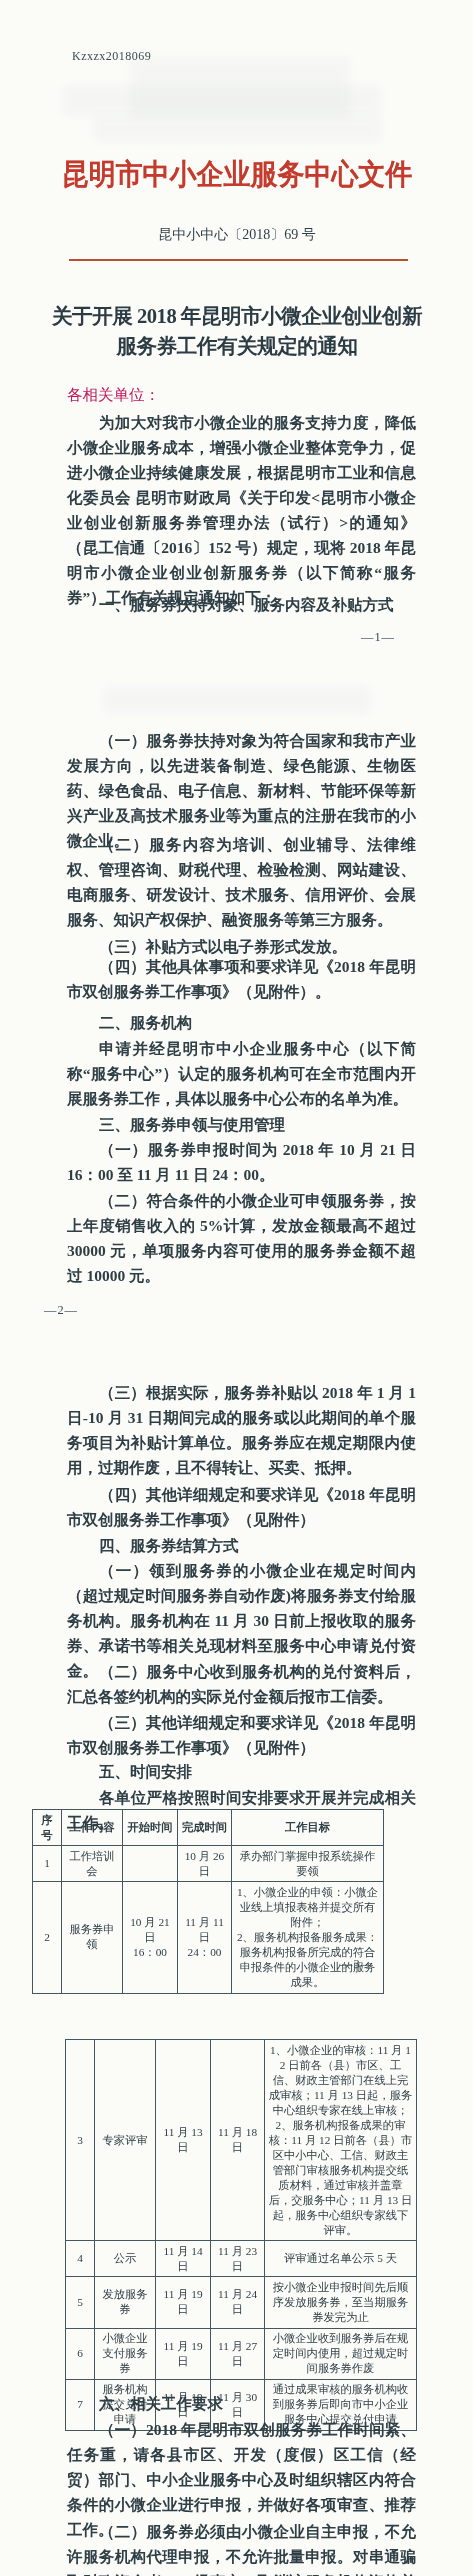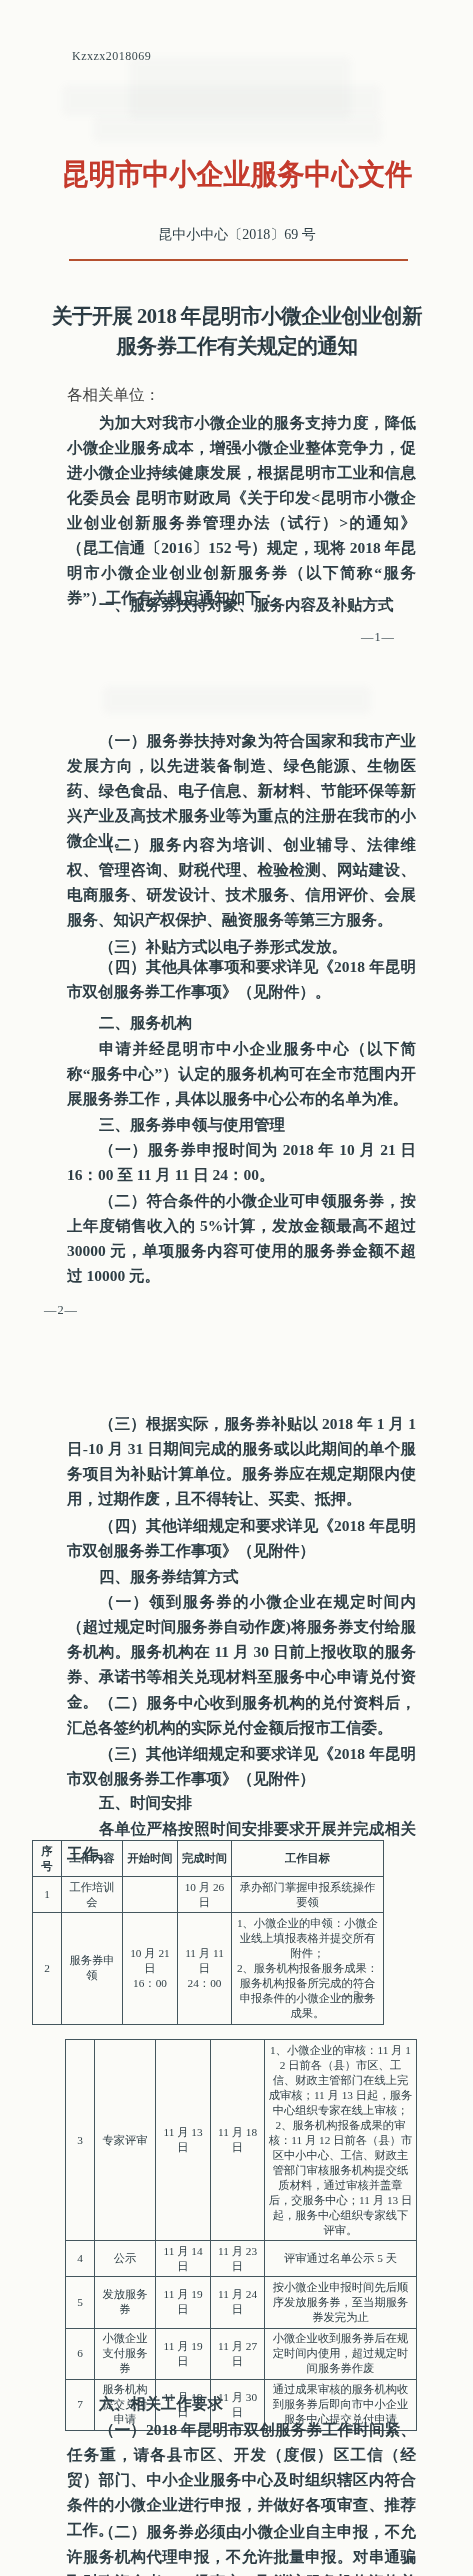--- a/index.html
+++ b/index.html
@@ -19,21 +19,21 @@
     position:absolute;left:0;top:155px;width:474px;text-align:center;
     font-size:29px;font-weight:bold;color:#c43a2c;letter-spacing:0px;
     transform:scaleX(.93);transform-origin:50% 50%;
     text-shadow:0 0 0.5px rgba(196,58,44,.45);
     white-space:nowrap;
   }
   .doc-number{position:absolute;left:0;top:226px;width:474px;text-align:center;font-size:14px;color:#2e3e45;}
   .red-rule{position:absolute;left:69px;top:259px;width:339px;height:1.5px;background:#b5502f;}
   .main-title{position:absolute;left:0;top:301px;width:474px;text-align:center;
     font-size:20.6px;line-height:30px;font-weight:bold;letter-spacing:-0.5px;color:#2c3c44;}
-  .salutation{position:absolute;left:67px;top:385px;font-size:15.5px;color:#404040;}
+  .salutation{position:absolute;left:67px;top:385px;font-size:15.5px;color:#be185d;}
 
   .body-p{position:absolute;left:67px;width:349px;font-size:15.5px;line-height:25px;
     text-align:justify;text-indent:32px;color:#2e3e45;font-weight:bold;}
   .hd{font-weight:bold;}
 
   .pagemark{position:absolute;font-size:12.4px;color:#39494f;letter-spacing:1px;}
 
   table.doc-table{position:absolute;border-collapse:collapse;table-layout:fixed;width:350px;
     font-size:11.3px;line-height:15px;color:#2e3e45;}
   table.doc-table td,table.doc-table th{border:0.8px solid #44565e;padding:2.6px 3.6px;
@@ -74,21 +74,21 @@
     <div class="body-p" style="top:264px">（三）补贴方式以电子券形式发放。</div>
     <div class="body-p" style="top:284px">（四）其他具体事项和要求详见《2018 年昆明市双创服务券工作事项》（见附件）。</div>
     <div class="body-p hd" style="top:340px">二、服务机构</div>
     <div class="body-p" style="top:366px">申请并经昆明市中小企业服务中心（以下简称“服务中心”）认定的服务机构可在全市范围内开展服务券工作，具体以服务中心公布的名单为准。</div>
     <div class="body-p hd" style="top:442px">三、服务券申领与使用管理</div>
     <div class="body-p" style="top:467px">（一）服务券申报时间为 2018 年 10 月 21 日 16：00 至 11 月 11 日 24：00。</div>
     <div class="body-p" style="top:518px">（二）符合条件的小微企业可申领服务券，按上年度销售收入的 5%计算，发放金额最高不超过 30000 元，单项服务内容可使用的服务券金额不超过 10000 元。</div>
     <div class="pagemark" style="left:44px;top:633px">—2—</div>
   </div>
 
-  <div class="page" style="top:1371px">
+  <div class="page" style="top:1340px">
     <div class="body-p" style="top:40px">（三）根据实际，服务券补贴以 2018 年 1 月 1 日-10 月 31 日期间完成的服务或以此期间的单个服务项目为补贴计算单位。服务券应在规定期限内使用，过期作废，且不得转让、买卖、抵押。</div>
     <div class="body-p" style="top:142px">（四）其他详细规定和要求详见《2018 年昆明市双创服务券工作事项》（见附件）</div>
     <div class="body-p hd" style="top:193px">四、服务券结算方式</div>
     <div class="body-p" style="top:218px">（一）领到服务券的小微企业在规定时间内（超过规定时间服务券自动作废)将服务券支付给服务机构。服务机构在 11 月 30 日前上报收取的服务券、承诺书等相关兑现材料至服务中心申请兑付资金。</div>
     <div class="body-p" style="top:319px">（二）服务中心收到服务机构的兑付资料后，汇总各签约机构的实际兑付金额后报市工信委。</div>
     <div class="body-p" style="top:370px">（三）其他详细规定和要求详见《2018 年昆明市双创服务券工作事项》（见附件）</div>
     <div class="body-p hd" style="top:419px">五、时间安排</div>
     <div class="body-p" style="top:445px">各单位严格按照时间安排要求开展并完成相关工作。</div>
 
     <table class="doc-table" style="left:32px;top:469px">

